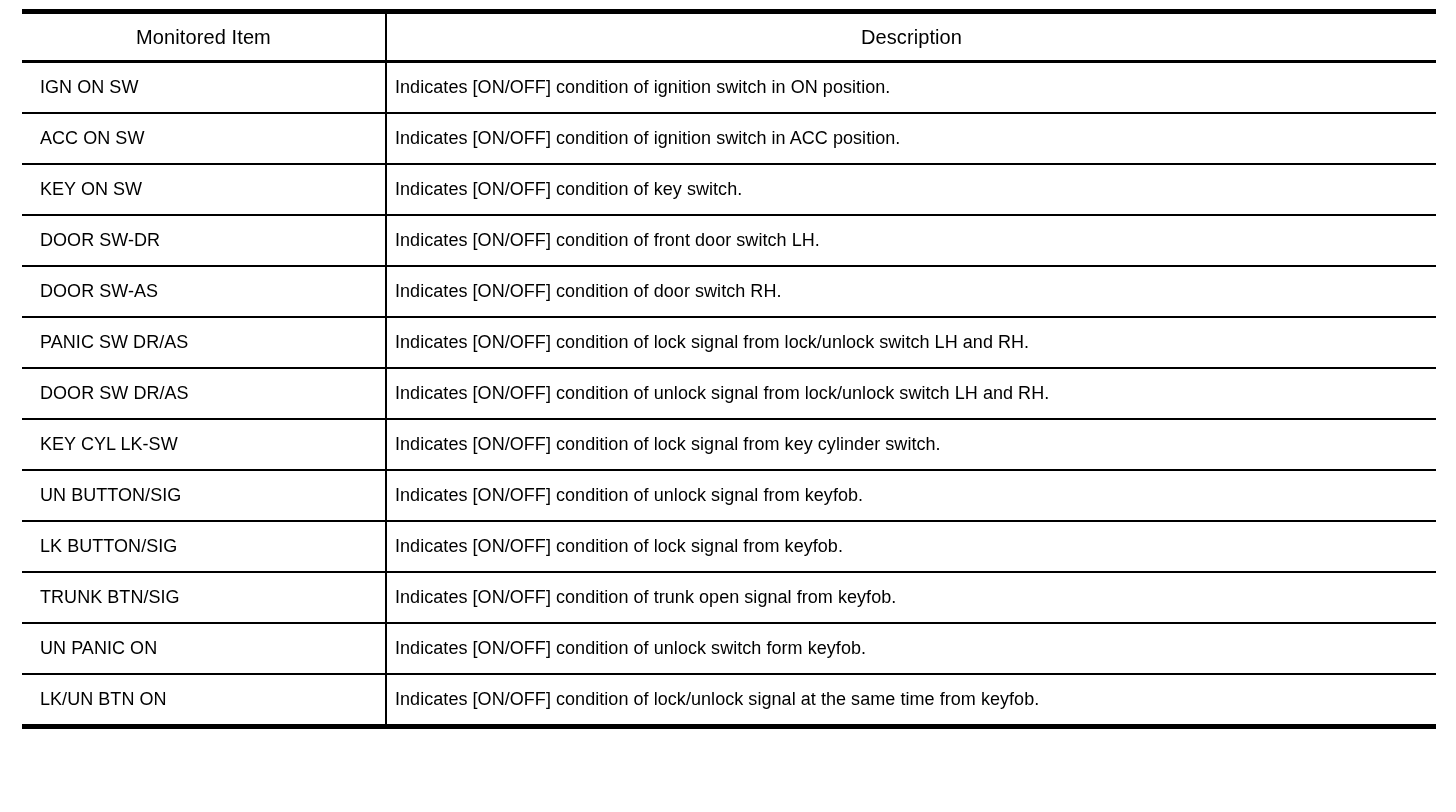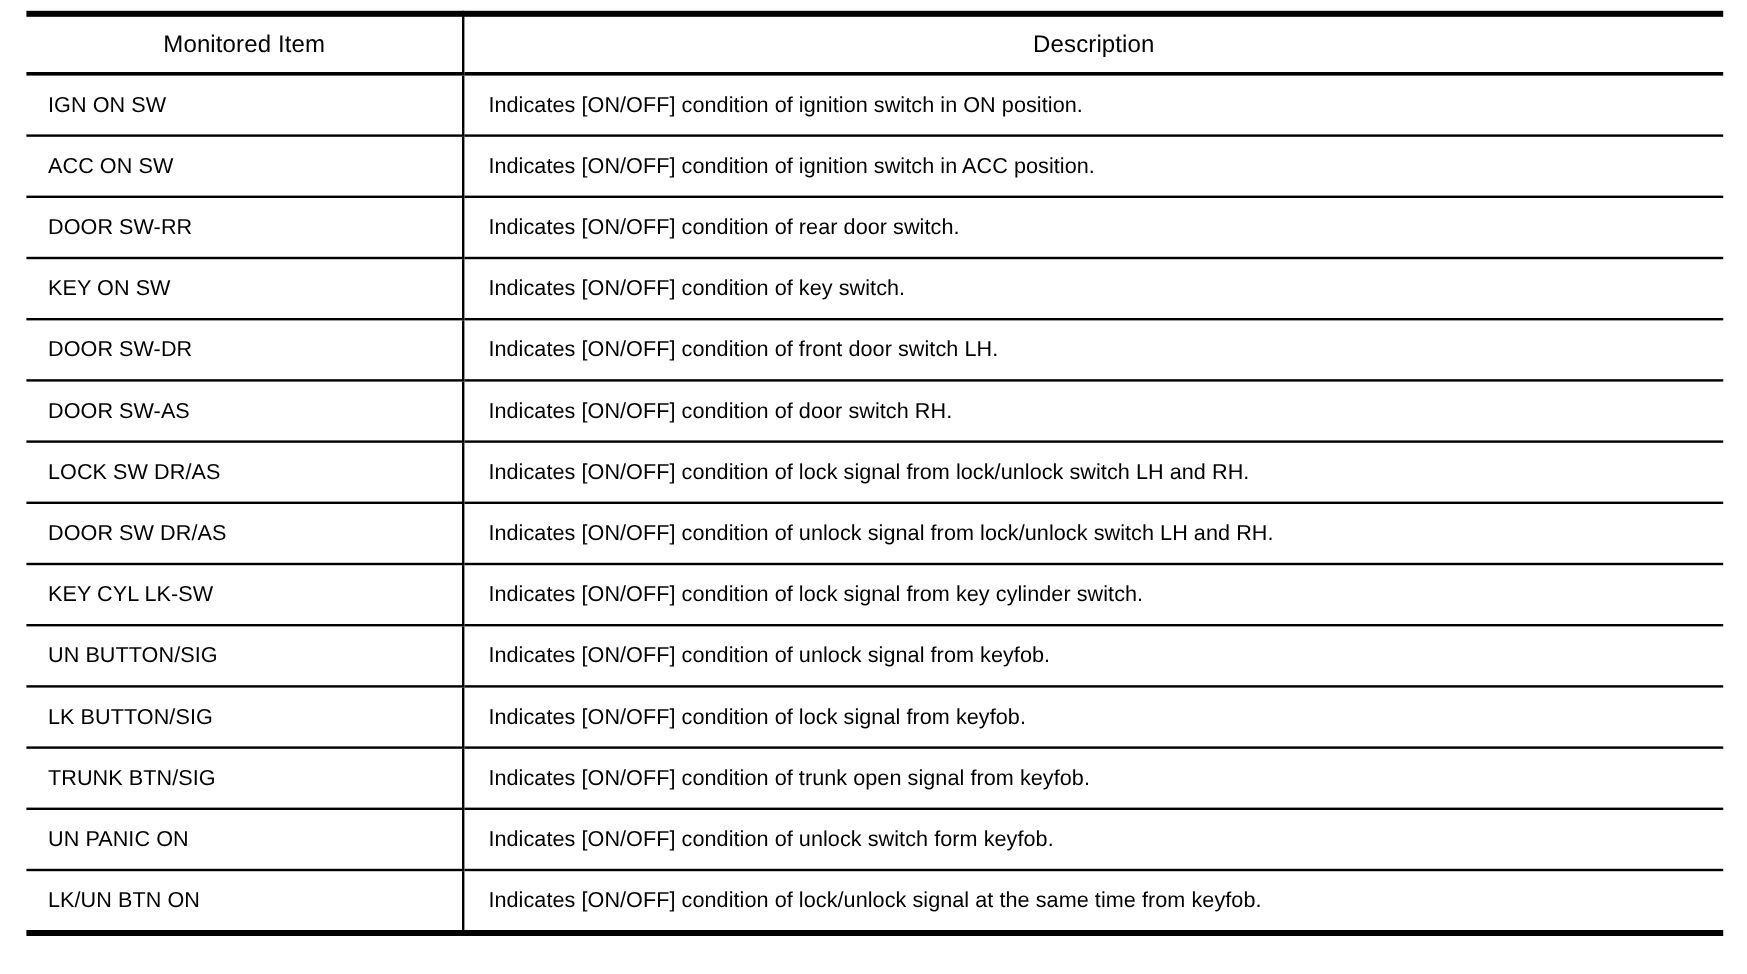--- a/index.html
+++ b/index.html
@@ -74,21 +74,21 @@
   }
   tbody tr:first-child td {
     border-top: 0;
   }
   tbody td.cell-item {
     border-right: 2px solid #000;
     padding-left: 18px;
     white-space: nowrap;
   }
   tbody td.cell-desc {
-    padding-left: 20px;
+    padding-left: 8px;
     white-space: nowrap;
   }
 </style>
 </head>
 <body>
 
 <div id="page">
   <div class="table-wrap">
     <table class="spec-table">
       <colgroup>
@@ -104,37 +104,33 @@
       <tbody id="table-body">
       <tr>
             <td class="cell-item">IGN ON SW</td>
             <td class="cell-desc">Indicates [ON/OFF] condition of ignition switch in ON position.</td>
           </tr>
           <tr>
             <td class="cell-item">ACC ON SW</td>
             <td class="cell-desc">Indicates [ON/OFF] condition of ignition switch in ACC position.</td>
           </tr>
           <tr>
-            <td class="cell-item">DOOR SW-RR</td>
-            <td class="cell-desc">Indicates [ON/OFF] condition of rear door switch.</td>
-          </tr>
-          <tr>
             <td class="cell-item">KEY ON SW</td>
             <td class="cell-desc">Indicates [ON/OFF] condition of key switch.</td>
           </tr>
           <tr>
             <td class="cell-item">DOOR SW-DR</td>
             <td class="cell-desc">Indicates [ON/OFF] condition of front door switch LH.</td>
           </tr>
           <tr>
             <td class="cell-item">DOOR SW-AS</td>
             <td class="cell-desc">Indicates [ON/OFF] condition of door switch RH.</td>
           </tr>
           <tr>
-            <td class="cell-item">LOCK SW DR/AS</td>
+            <td class="cell-item">PANIC SW DR/AS</td>
             <td class="cell-desc">Indicates [ON/OFF] condition of lock signal from lock/unlock switch LH and RH.</td>
           </tr>
           <tr>
             <td class="cell-item">DOOR SW DR/AS</td>
             <td class="cell-desc">Indicates [ON/OFF] condition of unlock signal from lock/unlock switch LH and RH.</td>
           </tr>
           <tr>
             <td class="cell-item">KEY CYL LK-SW</td>
             <td class="cell-desc">Indicates [ON/OFF] condition of lock signal from key cylinder switch.</td>
           </tr>

